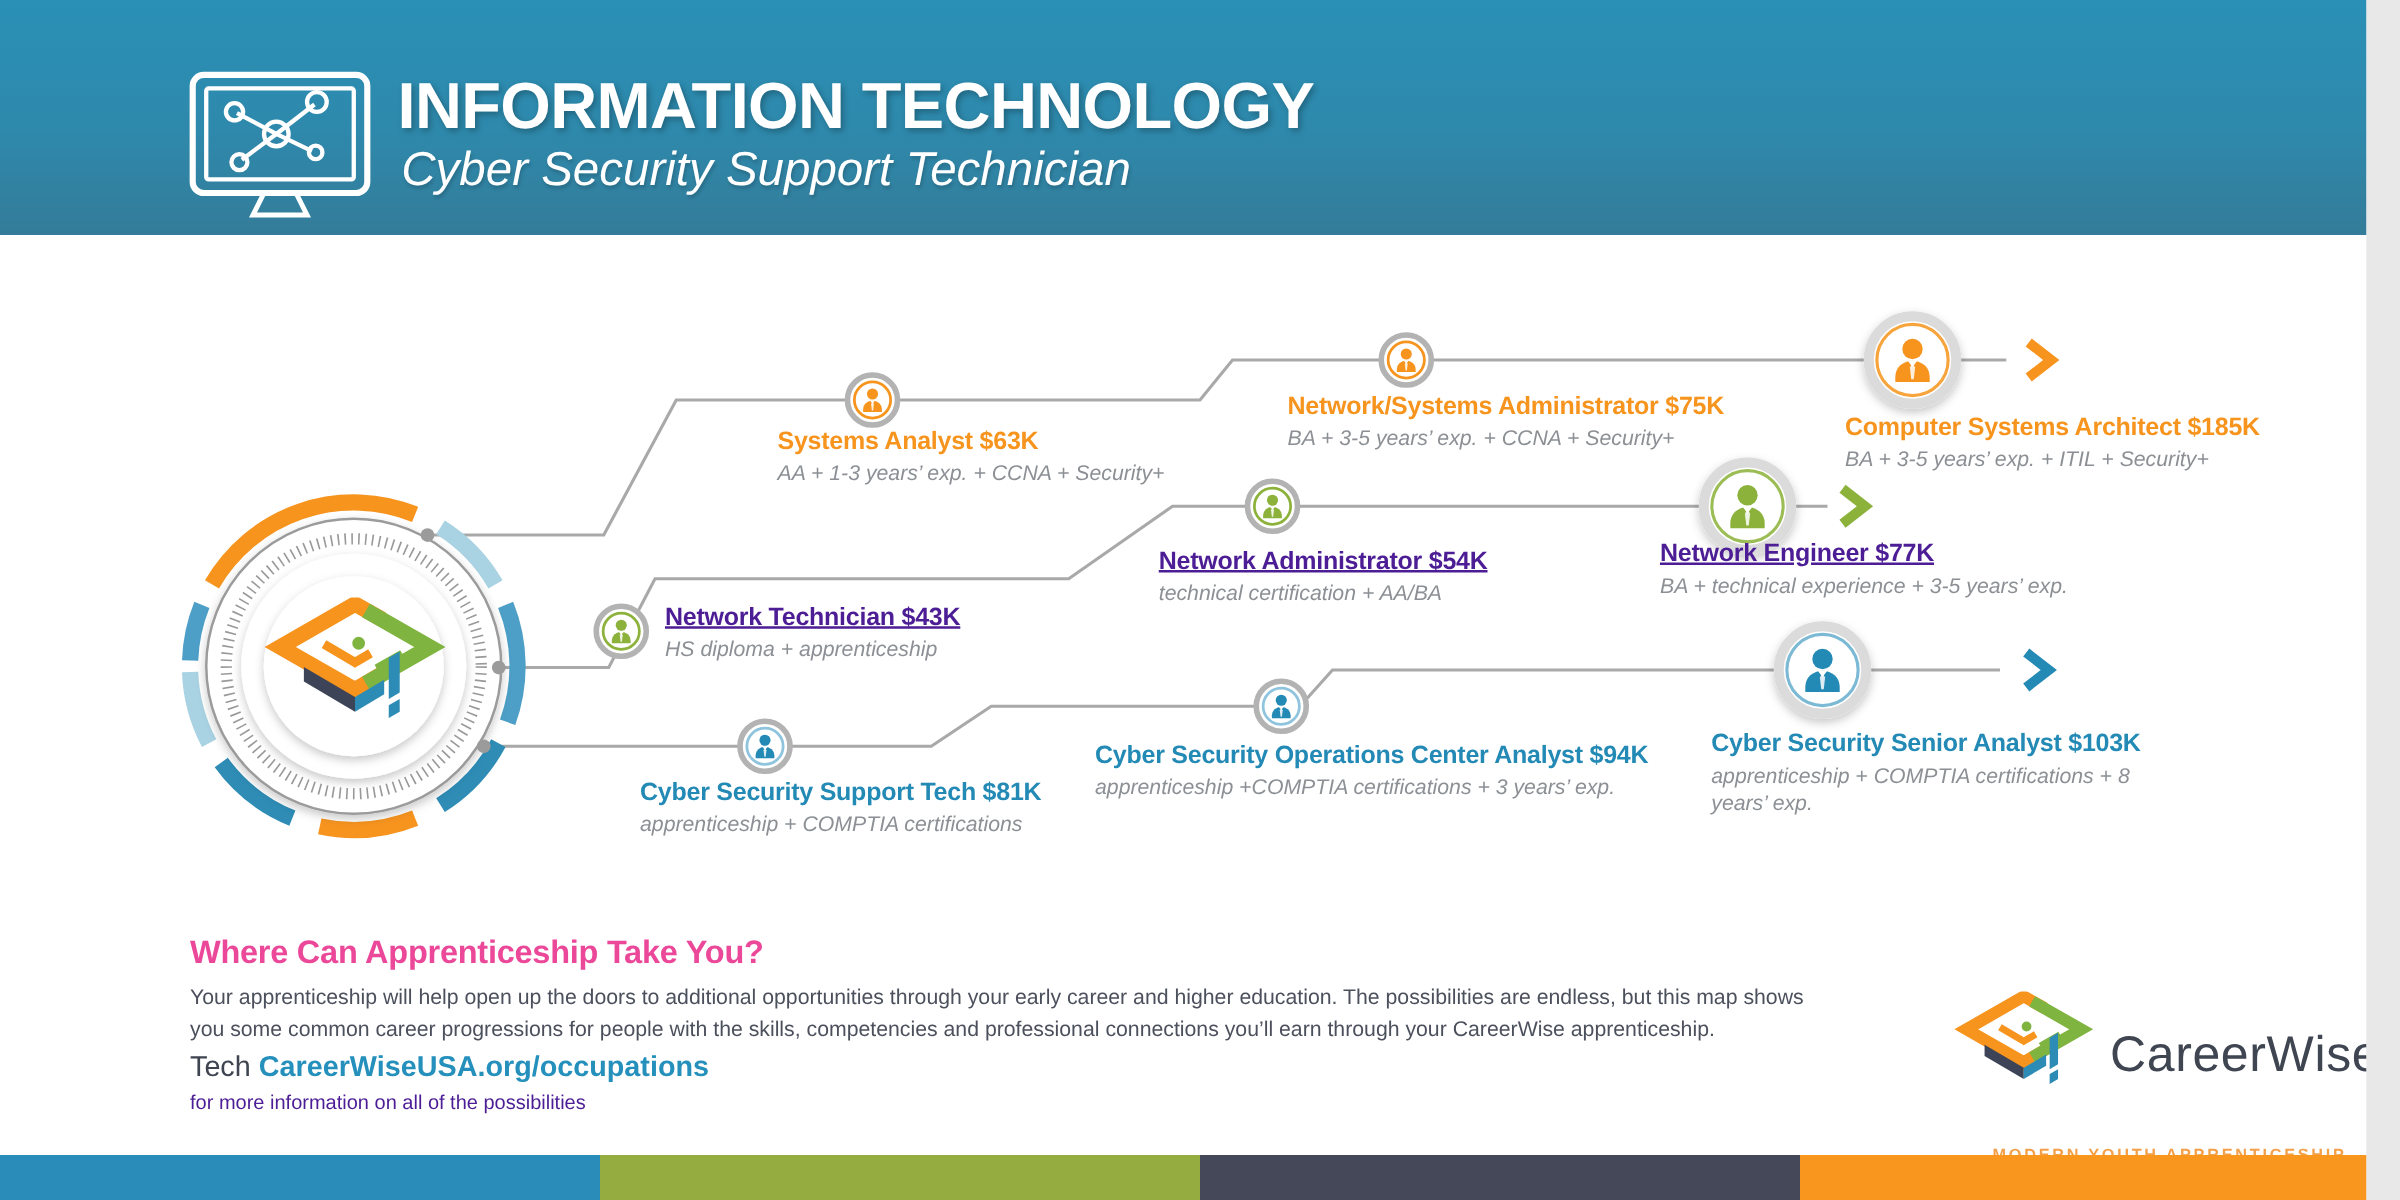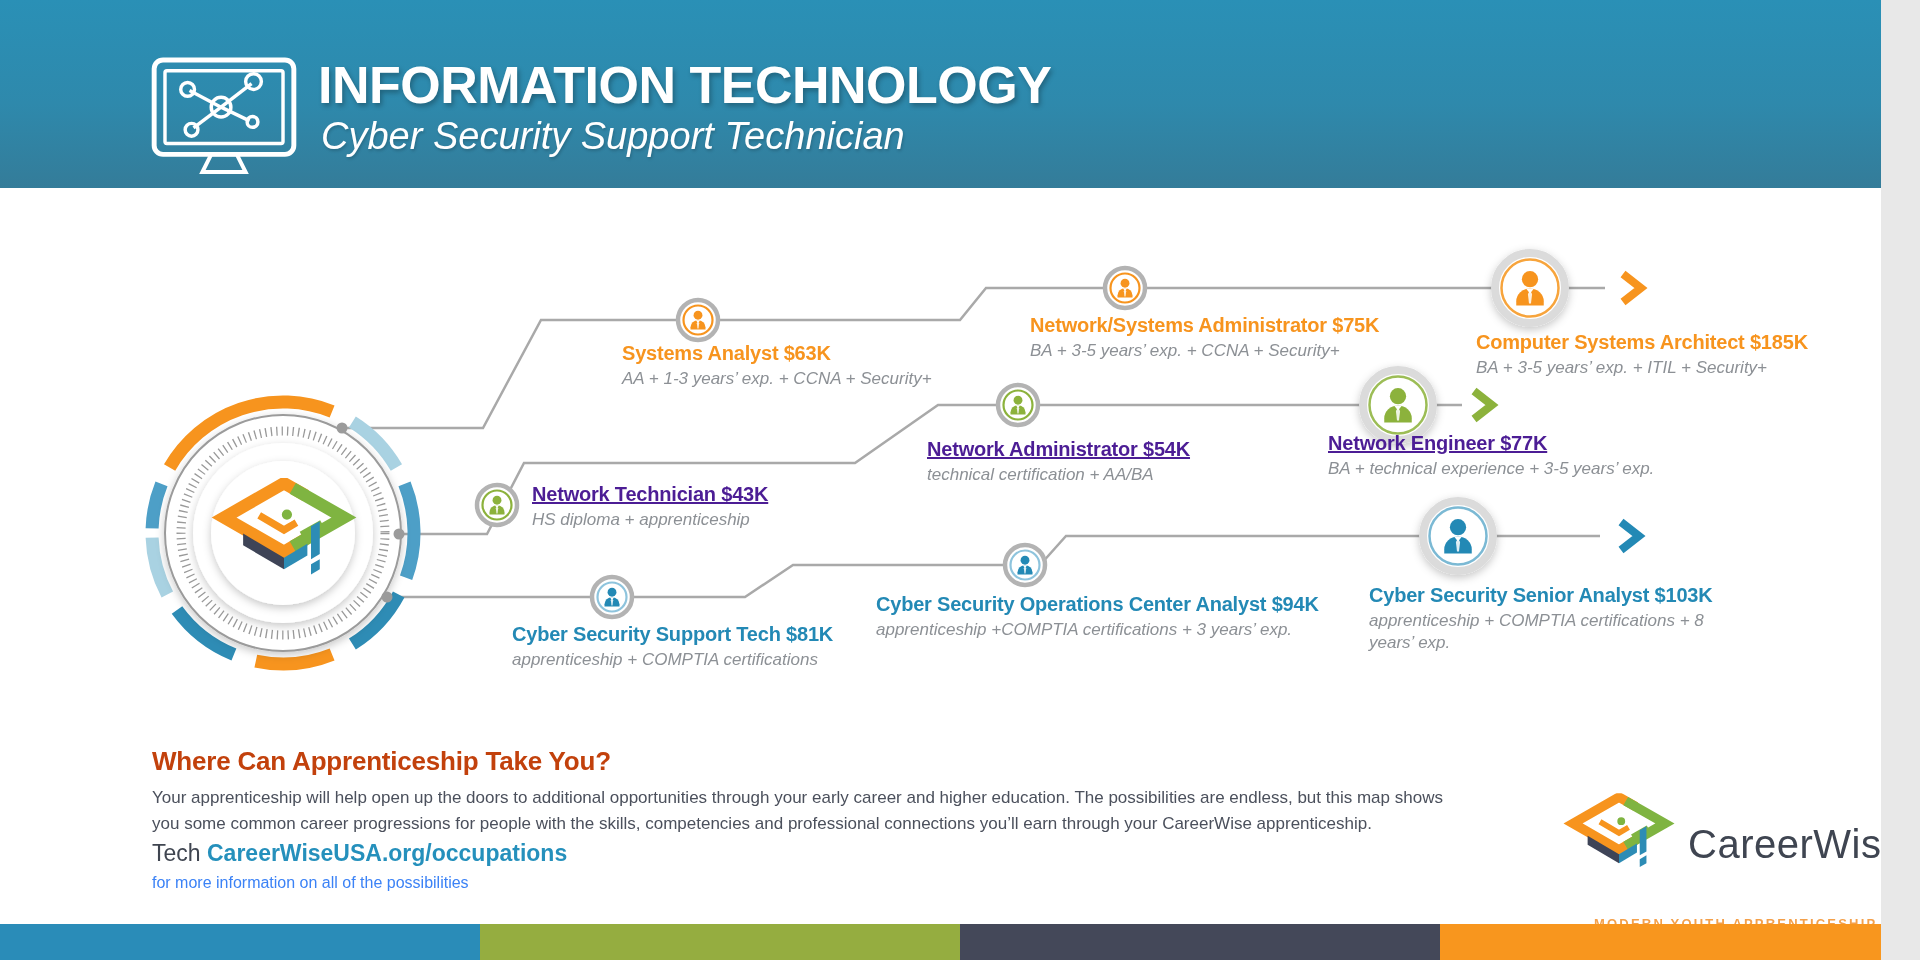--- a/index.html
+++ b/index.html
@@ -1,43 +1,43 @@
 <!DOCTYPE html>
 <html><head>
 <meta charset="utf-8">
 <style>
   html,body{margin:0;padding:0;background:#e8e8e8;}
   .stage{position:relative;width:1881px;height:960px;background:#ffffff;overflow:hidden;
-         font-family:"Liberation Sans", sans-serif;}
+         font-family:"Liberation Sans", sans-serif;padding-left:12px;}
   
   .header{position:absolute;left:0;top:0;width:1920px;height:188px;
           background:linear-gradient(180deg,#2a90b6 0%,#2e89ac 55%,#347c99 100%);}
   .monitor-wrap{position:absolute;left:150px;top:56px;width:148px;height:120px;}
   .h-title{position:absolute;left:318px;top:55px;color:#ffffff;font-size:52px;font-weight:800;
            letter-spacing:-0.5px;text-shadow:2px 3px 5px rgba(0,0,0,0.28);white-space:nowrap;}
   .h-sub{position:absolute;left:321px;top:115px;color:#ffffff;font-size:38px;font-style:italic;
          font-weight:400;text-shadow:1px 2px 3px rgba(0,0,0,0.18);white-space:nowrap;}
   
   .diagram-svg{position:absolute;left:0;top:0;}
   .job{position:absolute;white-space:nowrap;}
   .job-title{font-size:20px;font-weight:700;letter-spacing:-0.2px;line-height:24px;}
   .job-req{font-size:17px;font-style:italic;color:#8c9095;line-height:22px;margin-top:3px;}
   .c-orange .job-title{color:#f7941e;}
   .c-green  .job-title{color:#4c1d95;text-decoration:underline;}
   .c-blue   .job-title{color:#2389b5;}
   .narrow{width:345px;white-space:normal;}
   
   .about-heading{position:absolute;left:152px;top:746px;font-size:26px;font-weight:800;
-                 color:#c2410c;letter-spacing:-0.2px;}
+                 color:#ec4899;letter-spacing:-0.2px;}
   .about-line{position:absolute;left:152px;font-size:17px;color:#4b505c;line-height:26px;white-space:nowrap;}
   .about-line1{top:785px;}
   .about-line2{top:811px;}
   .visit-line{position:absolute;left:152px;top:840px;font-size:23px;color:#3f4550;white-space:nowrap;}
   .visit-link{color:#2590bc;font-weight:700;cursor:pointer;}
-  .visit-note{position:absolute;left:152px;top:874px;font-size:16px;color:#3b82f6;}
+  .visit-note{position:absolute;left:152px;top:874px;font-size:16px;color:#4c1d95;}
   
   .brand-logo{position:absolute;left:1563px;top:792px;width:112px;height:92px;}
   .brand-name{position:absolute;left:1688px;top:822px;font-size:40px;font-weight:400;
               color:#3f4551;letter-spacing:0.5px;}
   .brand-tagline{position:absolute;left:1594px;top:872px;font-size:13px;font-weight:700;
                  color:#f4a04a;letter-spacing:2.2px;white-space:nowrap;margin-top:44px;}
   
   .footer-bar{position:absolute;left:0;top:924px;width:1920px;height:36px;display:flex;}
   .footer-bar .seg{height:36px;width:480px;}
 </style>

